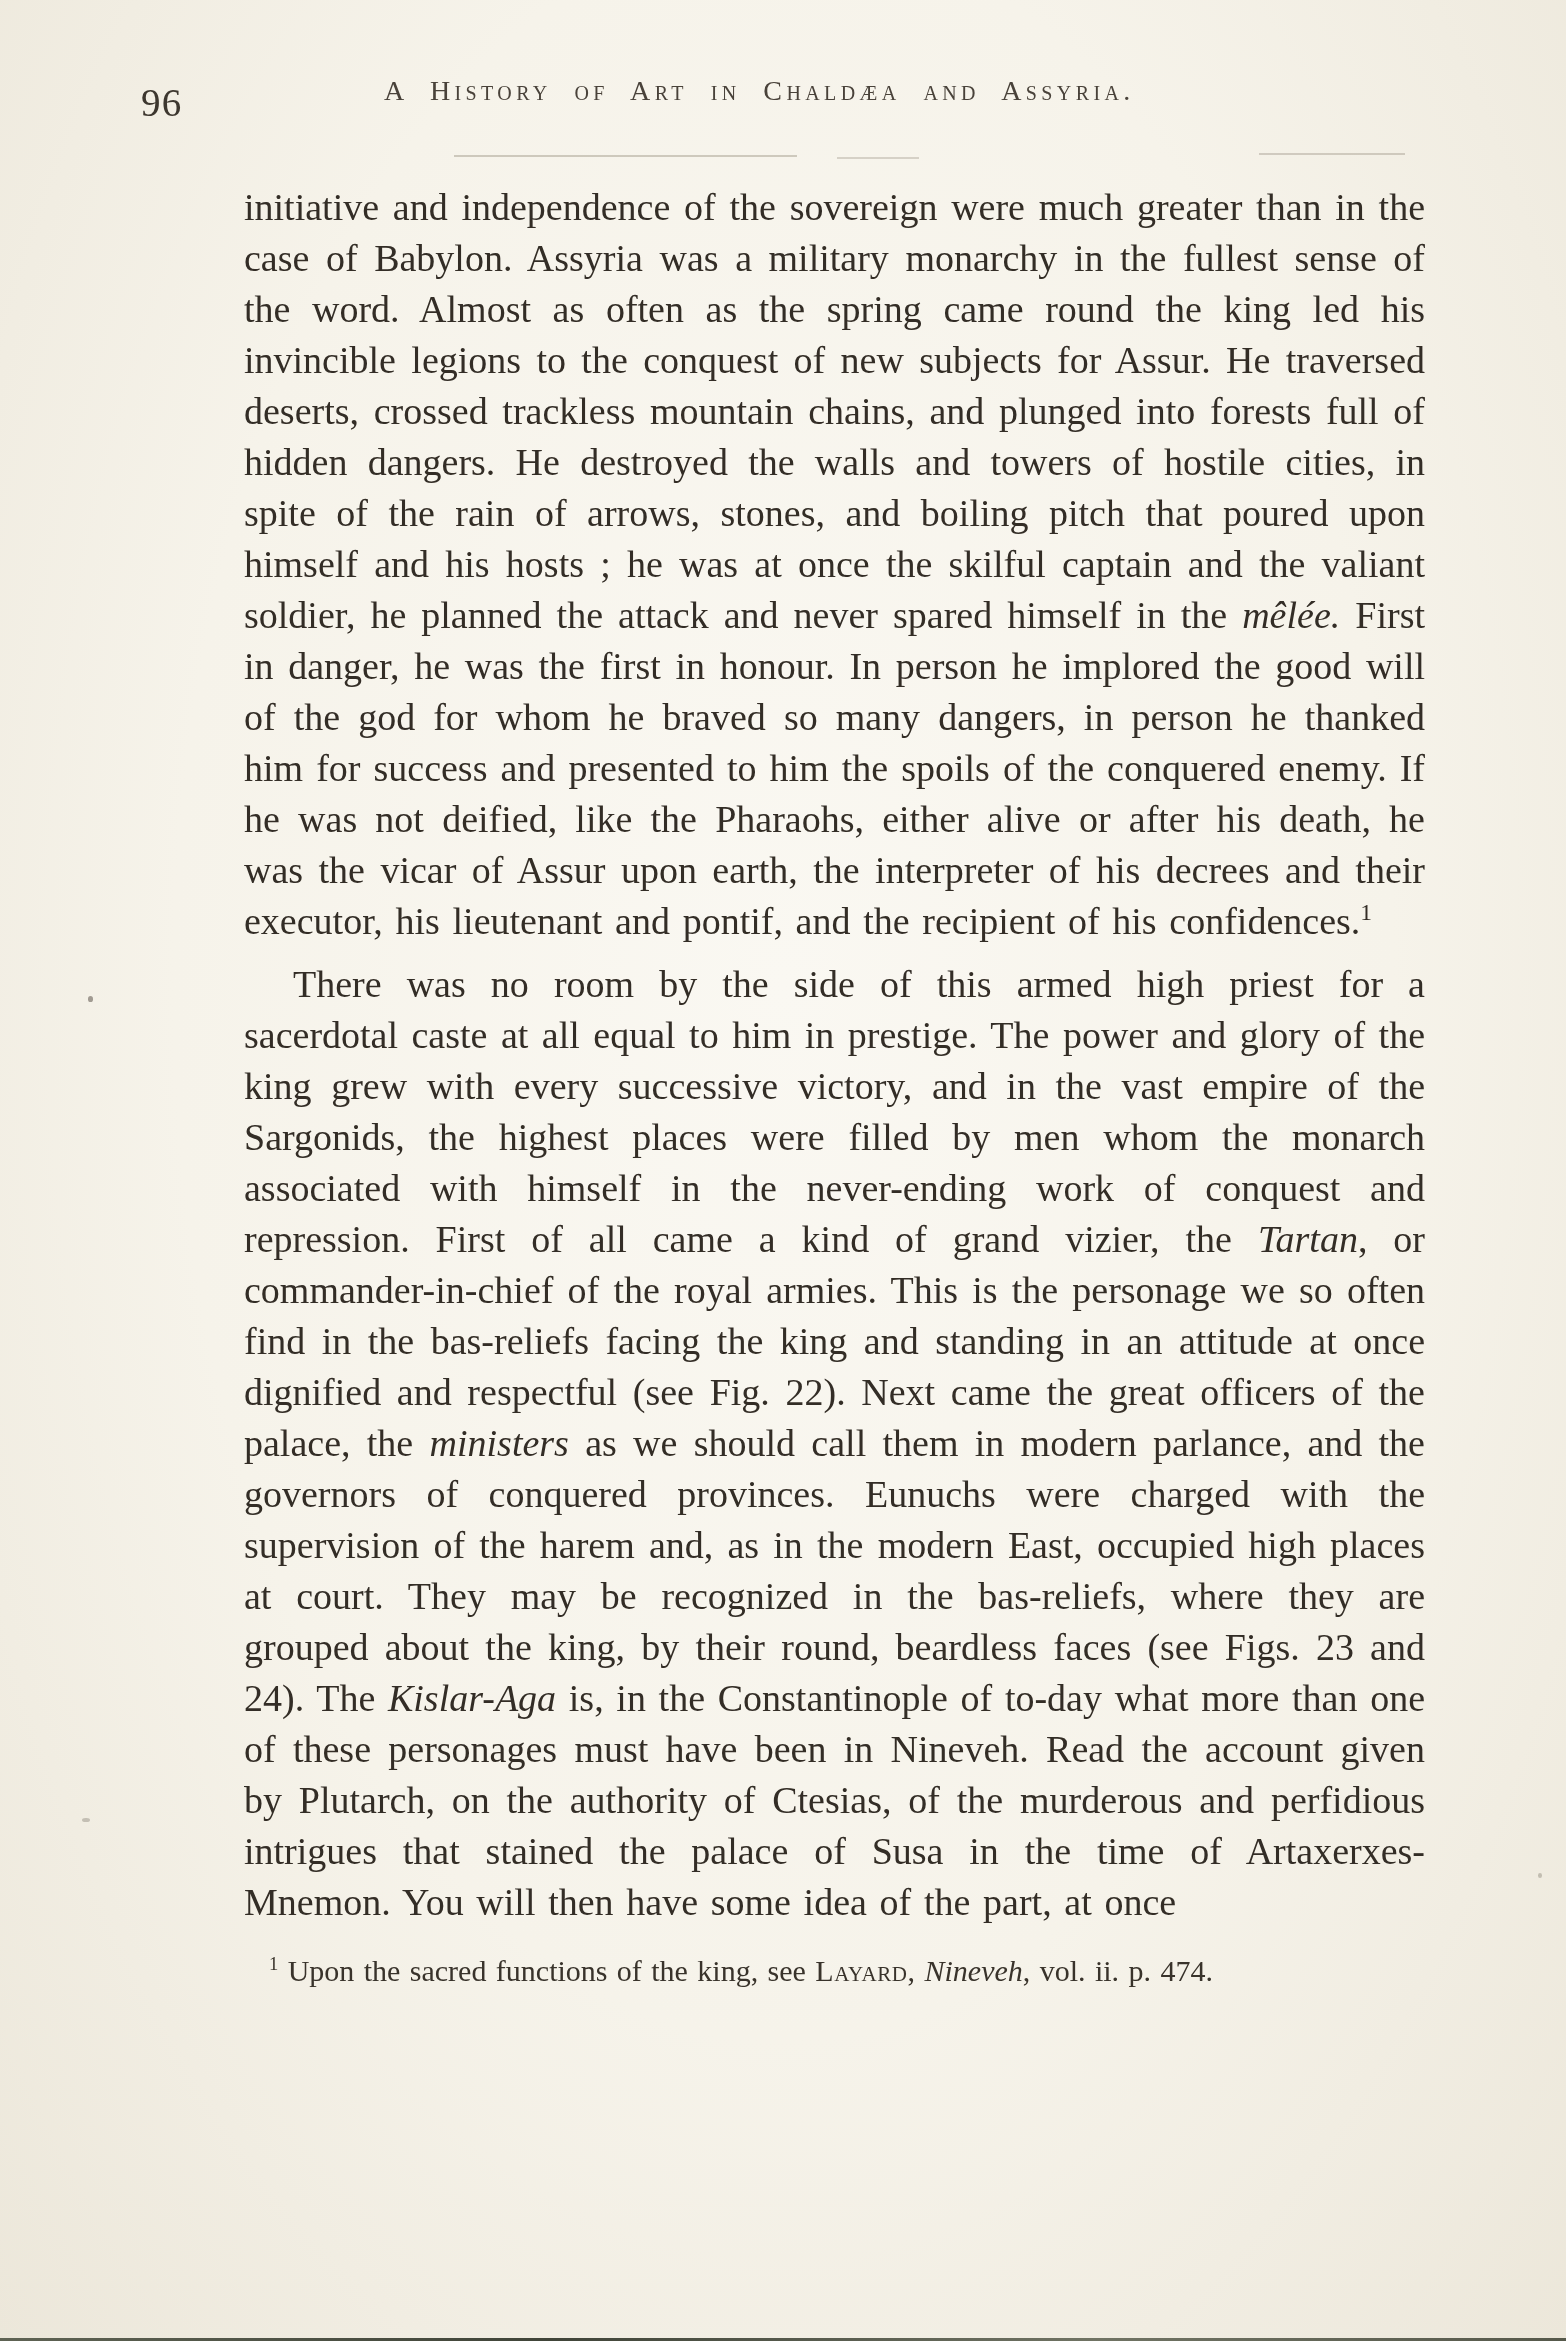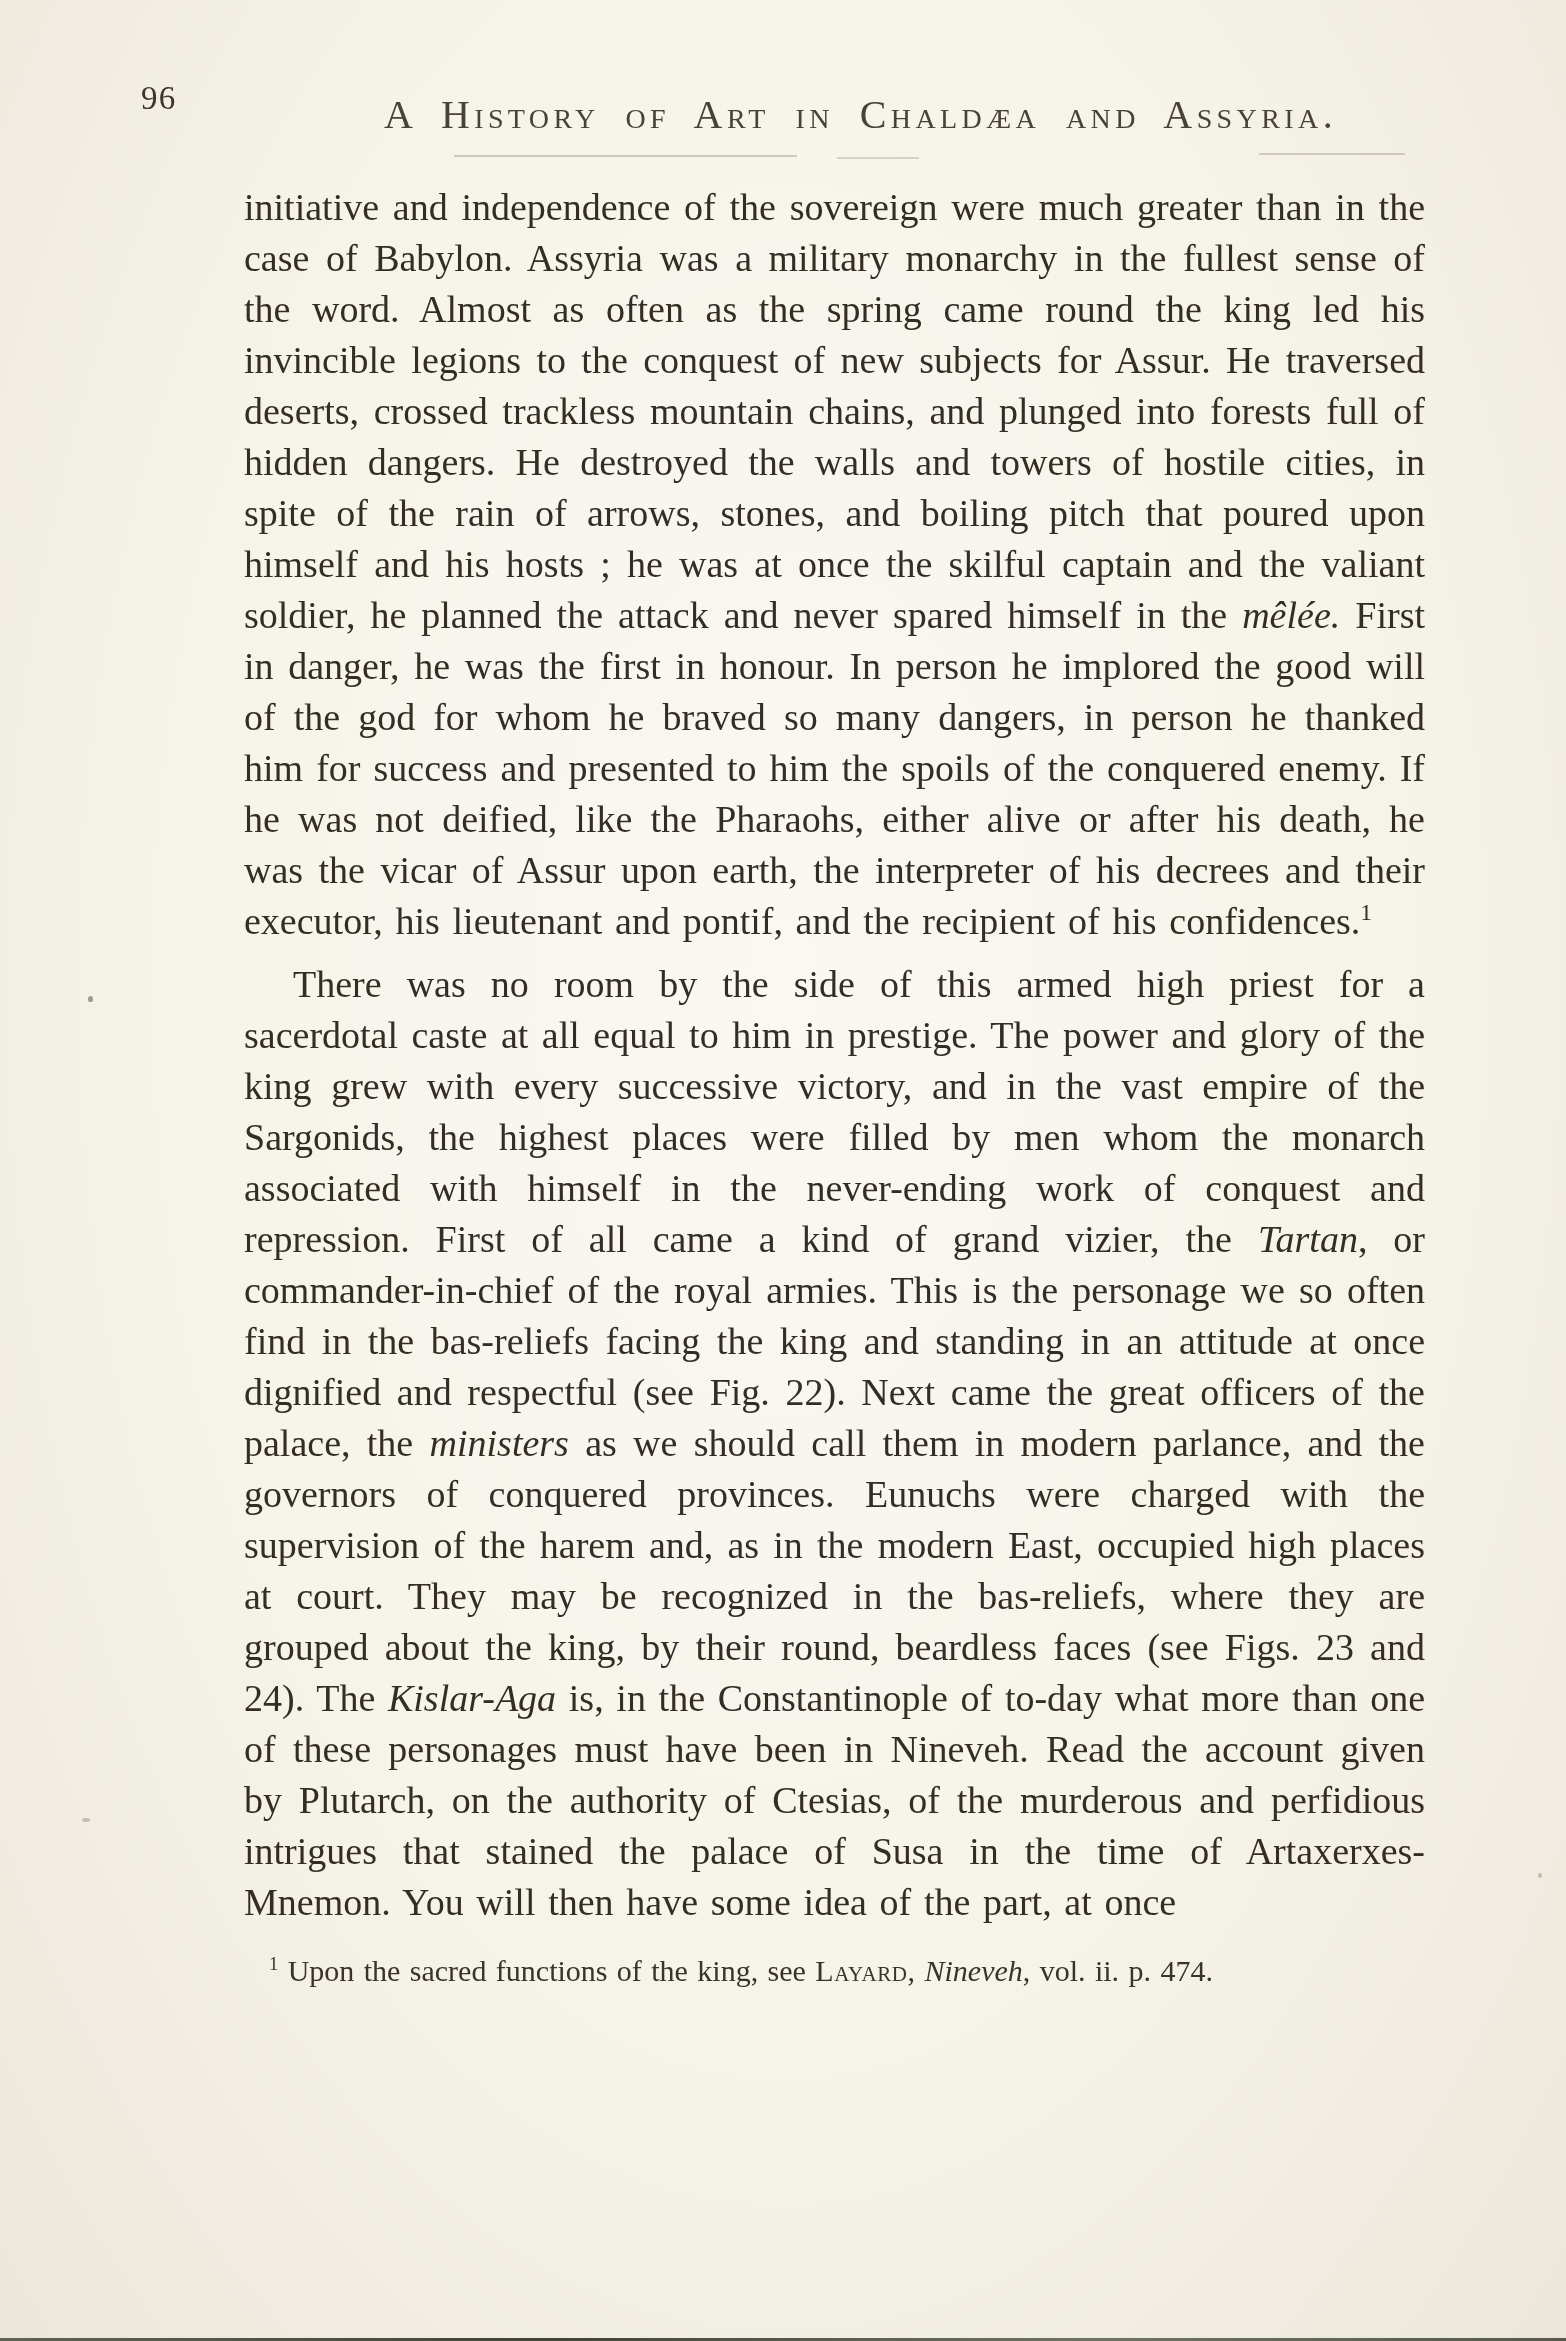--- a/index.html
+++ b/index.html
@@ -20,35 +20,34 @@
     position: absolute;
     top: 75px;
     left: 0;
     width: 100%;
     height: 51px;
   }
   .page-number {
     position: absolute;
     left: 141px;
     top: 5px;
-    font-size: 33px;
+    font-size: 39px;
     letter-spacing: 1.3px;
     color: #3d372f;
   }
   .header-title {
     position: absolute;
     left: 384px;
     top: 0;
-    font-size: 40px;
+    font-size: 28px;
     font-variant: small-caps;
     letter-spacing: 4.4px;
     word-spacing: 11.4px;
     color: #49423a;
     white-space: nowrap;
-    margin-top: 16px;
   }
   .rule {
     position: absolute;
     height: 1.9px;
     background: rgba(100, 88, 70, 0.28);
   }
   .rule-1 { top: 155px; left: 454px;  width: 343px; }
   .rule-2 { top: 157px; left: 837px; width: 82px; opacity: .8; }
   .rule-3 { top: 153px; left: 1259px; width: 146px; opacity: .9; }
 

